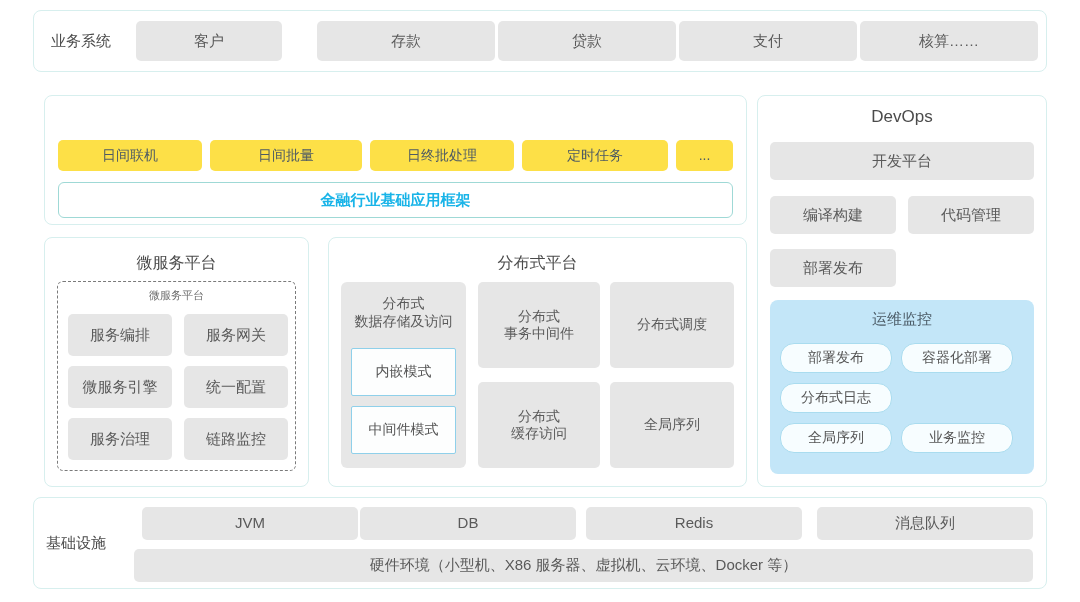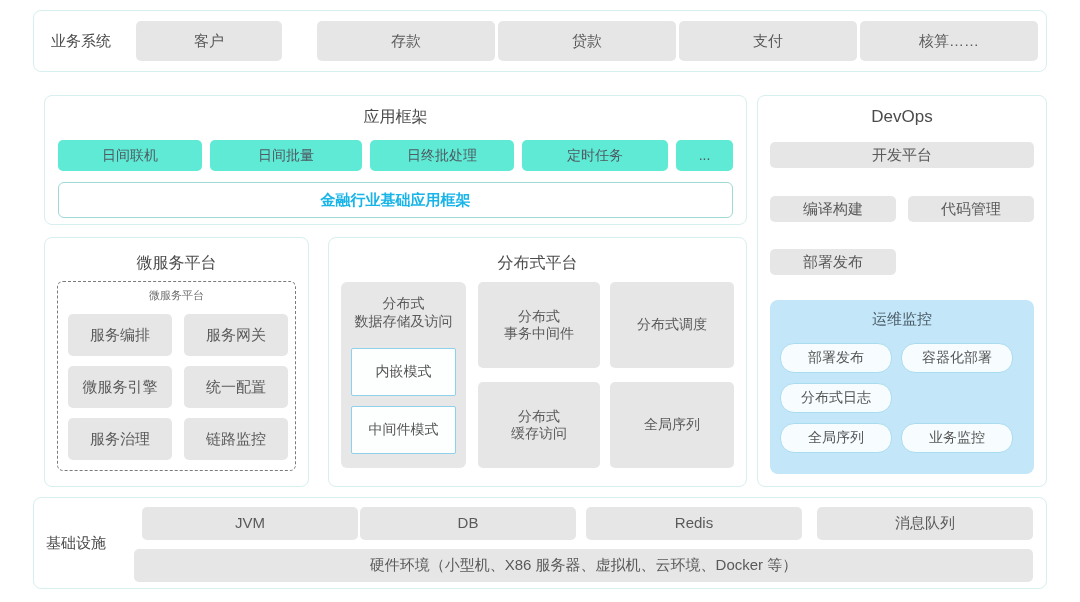--- a/index.html
+++ b/index.html
@@ -26,21 +26,21 @@
     border-radius: 5px;
     display: flex;
     align-items: center;
     justify-content: center;
     text-align: center;
     color: #5a5a5a;
     font-size: 15px;
     line-height: 1.25;
   }
   .chip.blue {
-    background: #5eead4;
+    background: #fde047;
     color: #4f5b63;
   }
   .chip.white-blue {
     background: #fdfefe;
     border: 1px solid #8fd0ea;
     border-radius: 2px;
     color: #555;
   }
   .chip.white-mon {
     background: #f7fdff;
@@ -113,21 +113,21 @@
   }
   #dds-card-title {
     position: absolute; left: 341px; top: 294px; width: 125px;
     text-align: center; font-size: 14px; color: #5a5a5a; line-height: 1.3;
   }
   .dds-sub { position: absolute; left: 351px; width: 105px; height: 48px; font-size: 14px; }
 
   
   #devops-panel { left: 757px; top: 95px; width: 290px; height: 392px; }
   #devops-title { top: 107px; left: 757px; width: 290px; font-size: 17px; }
-  .dev-chip { position: absolute; height: 26px; font-size: 15px; }
+  .dev-chip { position: absolute; height: 38px; font-size: 15px; }
   #ops-box {
     position: absolute;
     left: 770px; top: 300px; width: 264px; height: 174px;
     background: #c3e6f8;
     border-radius: 8px;
   }
   #ops-title {
     position: absolute; left: 770px; top: 310px; width: 264px;
     text-align: center; font-size: 15px; color: #4b5b66;
   }
@@ -149,21 +149,20 @@
 
   <div class="panel" id="business-panel"></div>
   <div class="side-label biz-label">业务系统</div>
   <div class="chip biz-chip" style="left:136px; width:146px;text-align:center;">客户</div>
   <div class="chip biz-chip" style="left:317px; width:178px;">存款</div>
   <div class="chip biz-chip" style="left:498px; width:178px;">贷款</div>
   <div class="chip biz-chip" style="left:679px; width:178px;">支付</div>
   <div class="chip biz-chip" style="left:860px; width:178px;">核算……</div>
 
   <div class="panel" id="app-frame-panel"></div>
-  <div class="section-title" id="app-frame-title">应用框架</div>
   <div class="chip blue af-chip" style="left:58px; width:144px;">日间联机</div>
   <div class="chip blue af-chip" style="left:210px; width:152px;">日间批量</div>
   <div class="chip blue af-chip" style="left:370px; width:144px;">日终批处理</div>
   <div class="chip blue af-chip" style="left:522px; width:146px;">定时任务</div>
   <div class="chip blue af-chip" style="left:676px; width:57px;">...</div>
   <div id="fin-frame-box">金融行业基础应用框架</div>
 
   <div class="panel" id="ms-panel"></div>
   <div class="section-title" id="ms-title">微服务平台</div>
   <div id="ms-dashed"></div>

